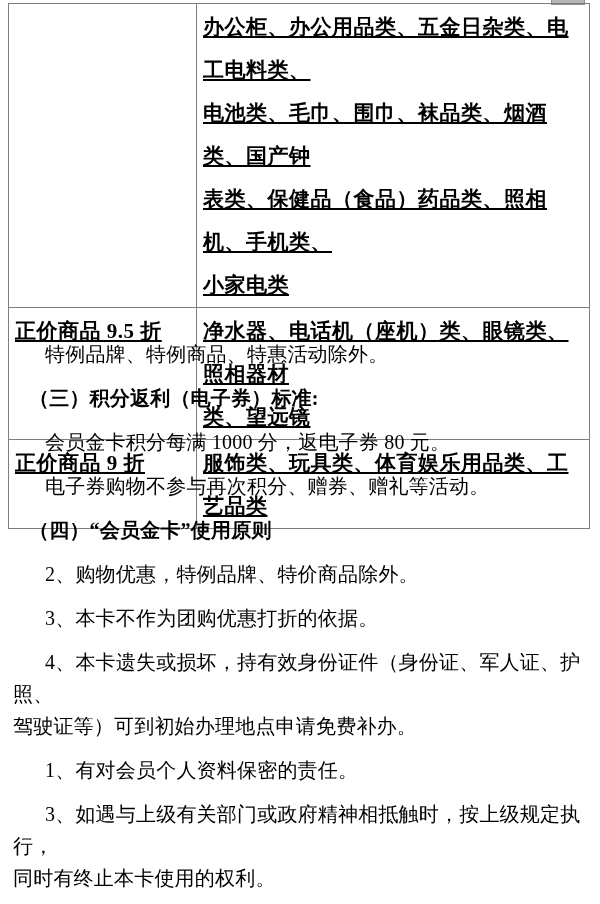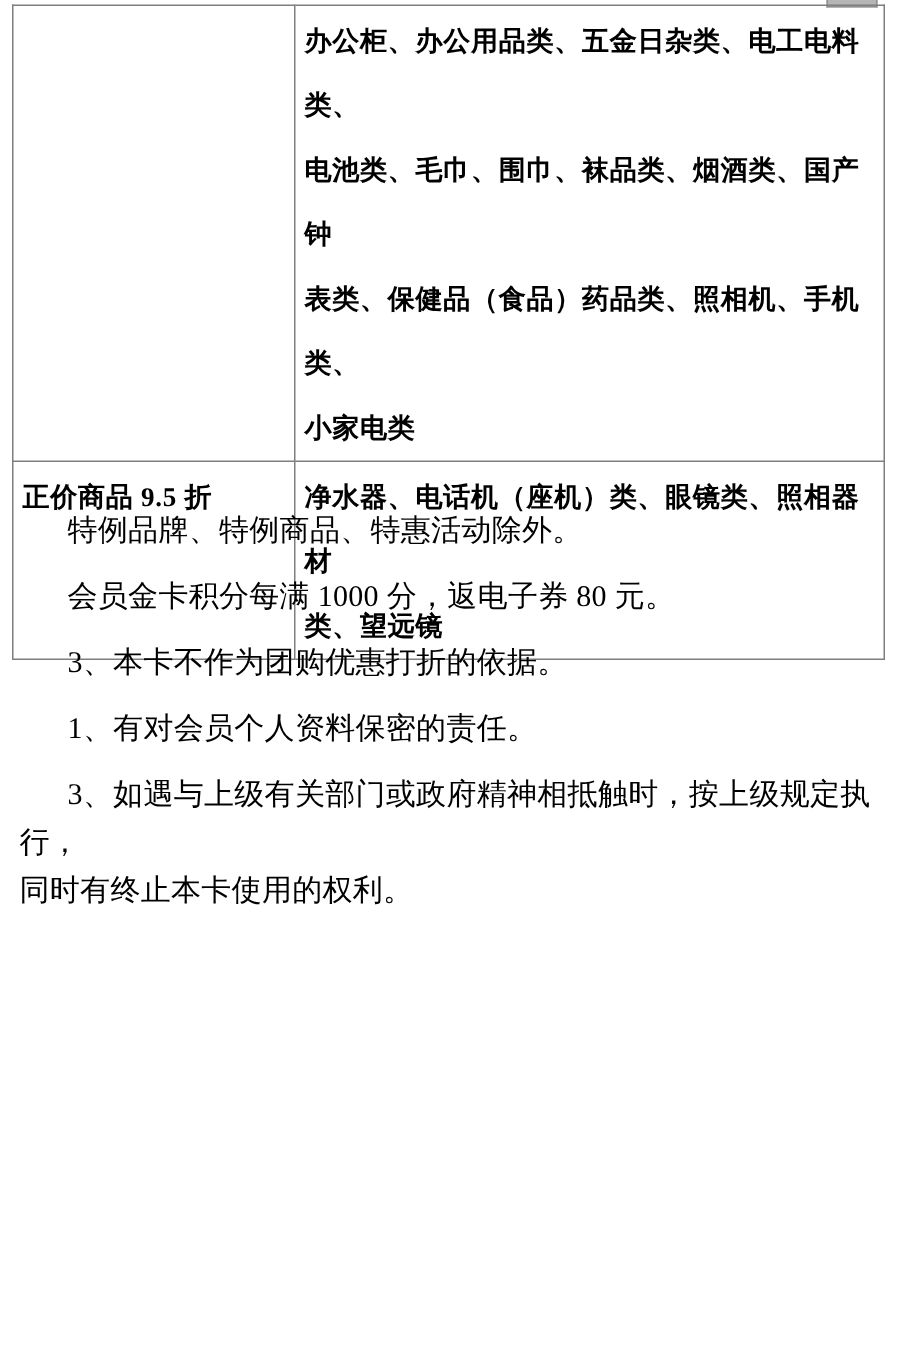--- a/index.html
+++ b/index.html
@@ -35,27 +35,28 @@
     left: 8px;
     top: 3px;
     width: 581px;
     border-collapse: collapse;
     table-layout: fixed;
   }
   table.price-table td {
     border: 1px solid #7f7f7f;
     vertical-align: top;
     padding: 2px 6px 0 6px;
-    font-size: 18px;
+    font-size: 21px;
     font-weight: bold;
     line-height: 43px;
     white-space: pre-wrap;
     overflow: hidden;
     box-sizing: border-box;
     letter-spacing: 0.5px;
+    text-decoration: underline;
   }
   td.col-discount { width: 188px; }
   td.col-categories { width: 393px; }
   tr.row-1 td { height: 178px; }
   tr.row-2 td { height: 92px; }
   tr.row-3 td { height: 54px; }
   
   .doc-body {
     position: absolute;
     left: 1px;
@@ -87,26 +88,36 @@
         <td class="col-categories">办公柜、办公用品类、五金日杂类、电工电料类、
 电池类、毛巾、围巾、袜品类、烟酒类、国产钟
 表类、保健品（食品）药品类、照相机、手机类、
 小家电类</td>
       </tr>
       <tr class="row-2">
         <td class="col-discount">正价商品 9.5 折</td>
         <td class="col-categories">净水器、电话机（座机）类、眼镜类、照相器材
 类、望远镜</td>
       </tr>
+      <tr class="row-3">
+        <td class="col-discount">正价商品 9 折</td>
+        <td class="col-categories">服饰类、玩具类、体育娱乐用品类、工艺品类</td>
+      </tr>
     </tbody>
   </table>
 
   <div class="doc-body">
     <p class="para">特例品牌、特例商品、特惠活动除外。</p>
+    <p class="heading-sub">（三）积分返利（电子券）标准:</p>
     <p class="para">会员金卡积分每满 1000 分，返电子券 80 元。</p>
+    <p class="para">电子券购物不参与再次积分、赠券、赠礼等活动。</p>
+    <p class="heading-sub">（四）“会员金卡”使用原则</p>
+    <p class="para">2、购物优惠，特例品牌、特价商品除外。</p>
     <p class="para">3、本卡不作为团购优惠打折的依据。</p>
+    <p class="para">4、本卡遗失或损坏，持有效身份证件（身份证、军人证、护照、
+驾驶证等）可到初始办理地点申请免费补办。</p>
     <p class="para">1、有对会员个人资料保密的责任。</p>
     <p class="para">3、如遇与上级有关部门或政府精神相抵触时，按上级规定执行，
 同时有终止本卡使用的权利。</p>
 
   </div>
 
 </div>
 
 </body></html>

